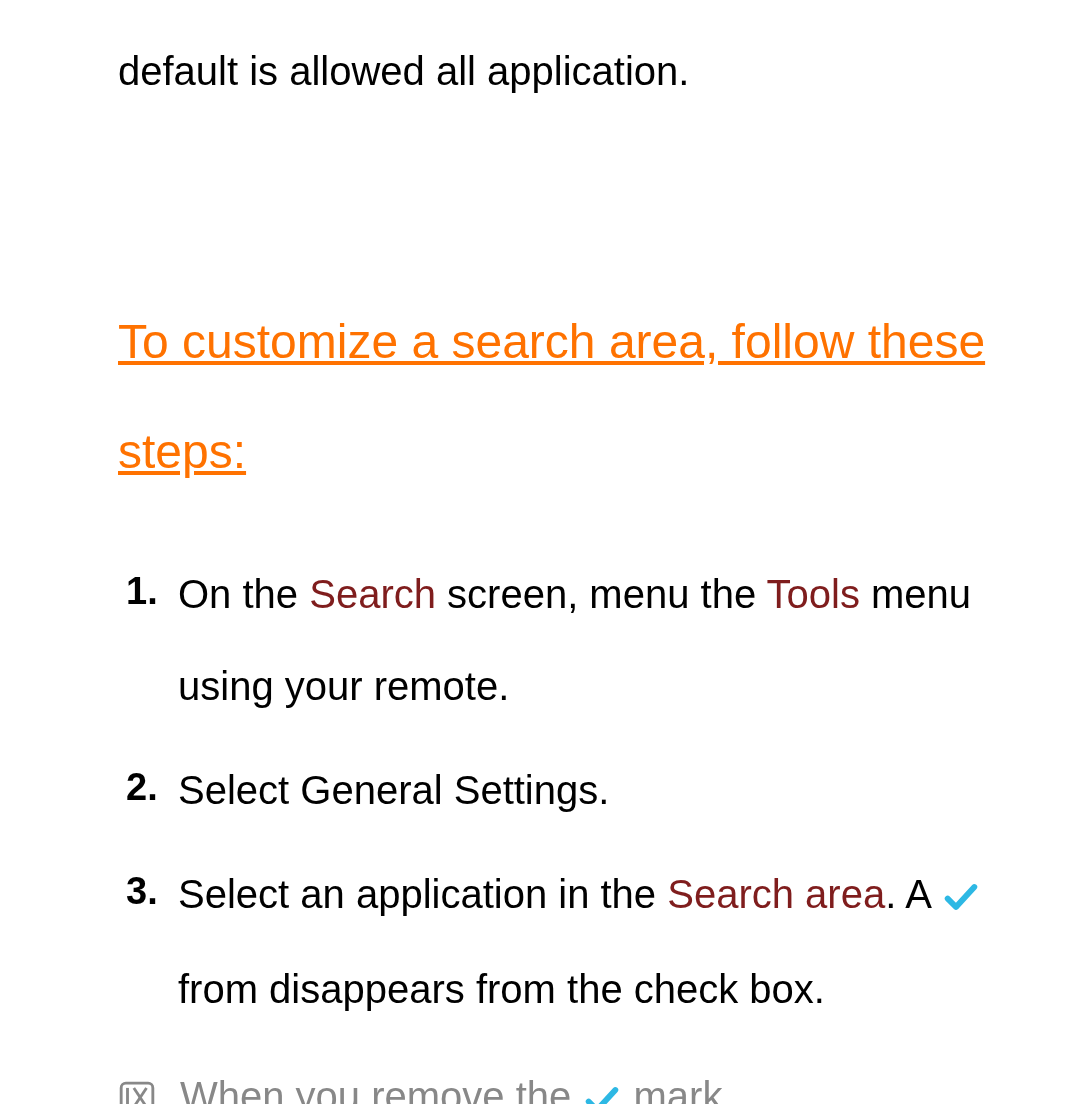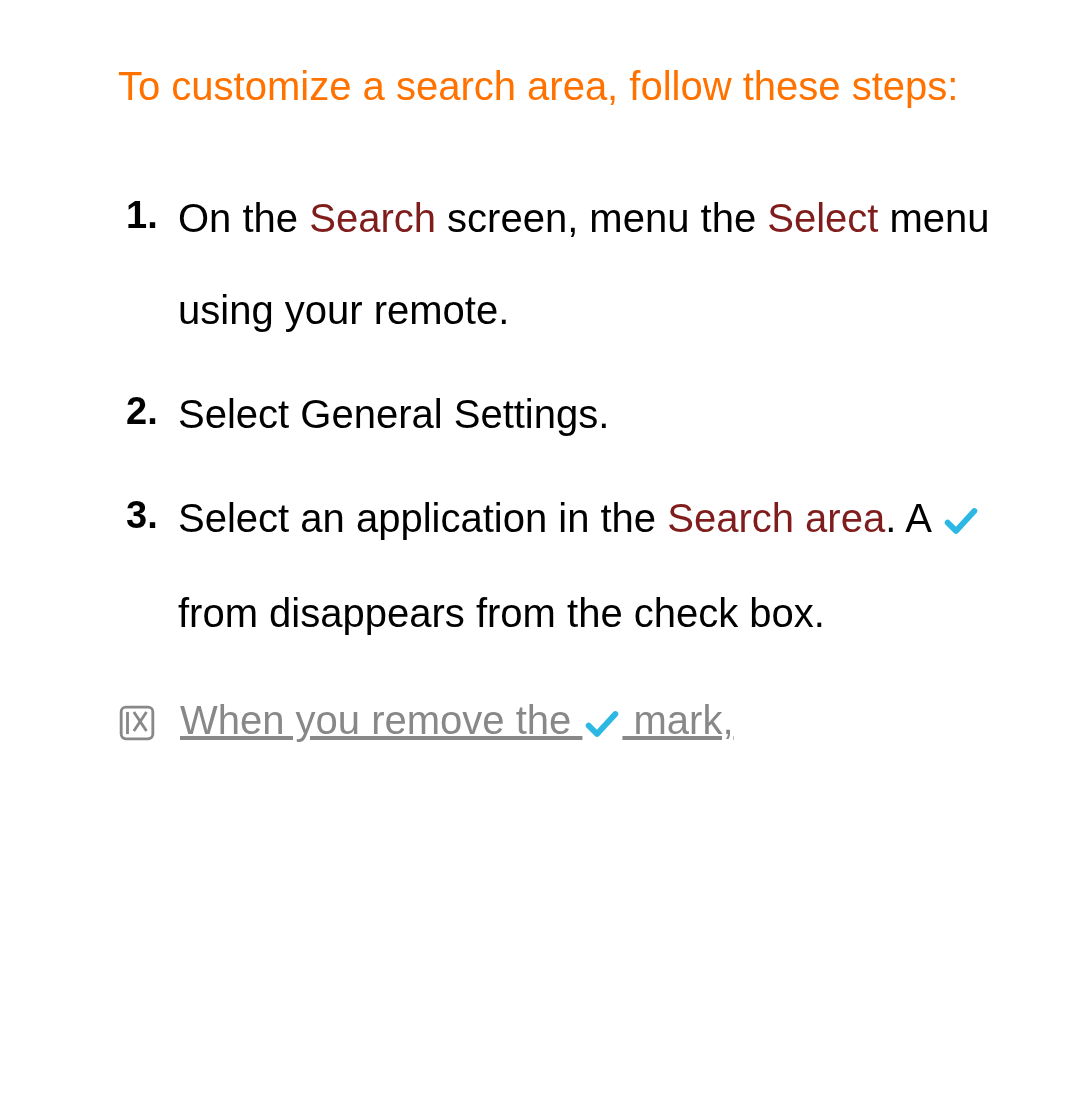--- a/index.html
+++ b/index.html
@@ -18,23 +18,24 @@
     }
     .content {
       padding: 40px 38px 0 118px;
     }
     .intro-text {
       font-size: 40px;
       margin-bottom: 185px;
     }
     .section-heading {
       color: #ff7200;
-      font-size: 40px;
+      font-size: 48px;
       line-height: 2.3;
       margin-bottom: 40px;
+      text-decoration: underline;
     }
     .steps {
       list-style: none;
       counter-reset: step;
       padding-left: 8px;
     }
     .steps li {
       counter-increment: step;
       position: relative;
       padding-left: 52px;
@@ -84,26 +85,27 @@
     }
     .note-text {
       flex: 1;
       text-decoration: underline;
     }
   </style>
 </head>
 <body>
 
 <div class="content">
+  <p class="intro-text">default is allowed all application.</p>
 
   <p class="section-heading">To customize a search area, follow these steps:</p>
 
   <ol class="steps">
     <li>
-      <span>On the </span><span class="highlight">Search</span><span> screen, menu the </span><span class="highlight">Select</span><span> menu using your remote.</span>
+      <span>On the </span><span class="highlight">Search</span><span> screen, menu the </span><span class="highlight">Tools</span><span> menu using your remote.</span>
     </li>
     <li>
       <span>Select General Settings.</span>
     </li>
     <li>
       <span>Select an application in the </span><span class="highlight">Search area</span><span>. A </span><span class="check-icon"><svg viewBox="0 0 24 24" fill="none" stroke="#2db8e4" stroke-width="3.5" stroke-linecap="round" stroke-linejoin="round">
             <polyline points="4 13 9 18 20 6"></polyline>
           </svg></span><span> from disappears from the check box.</span>
     </li>
   </ol>

